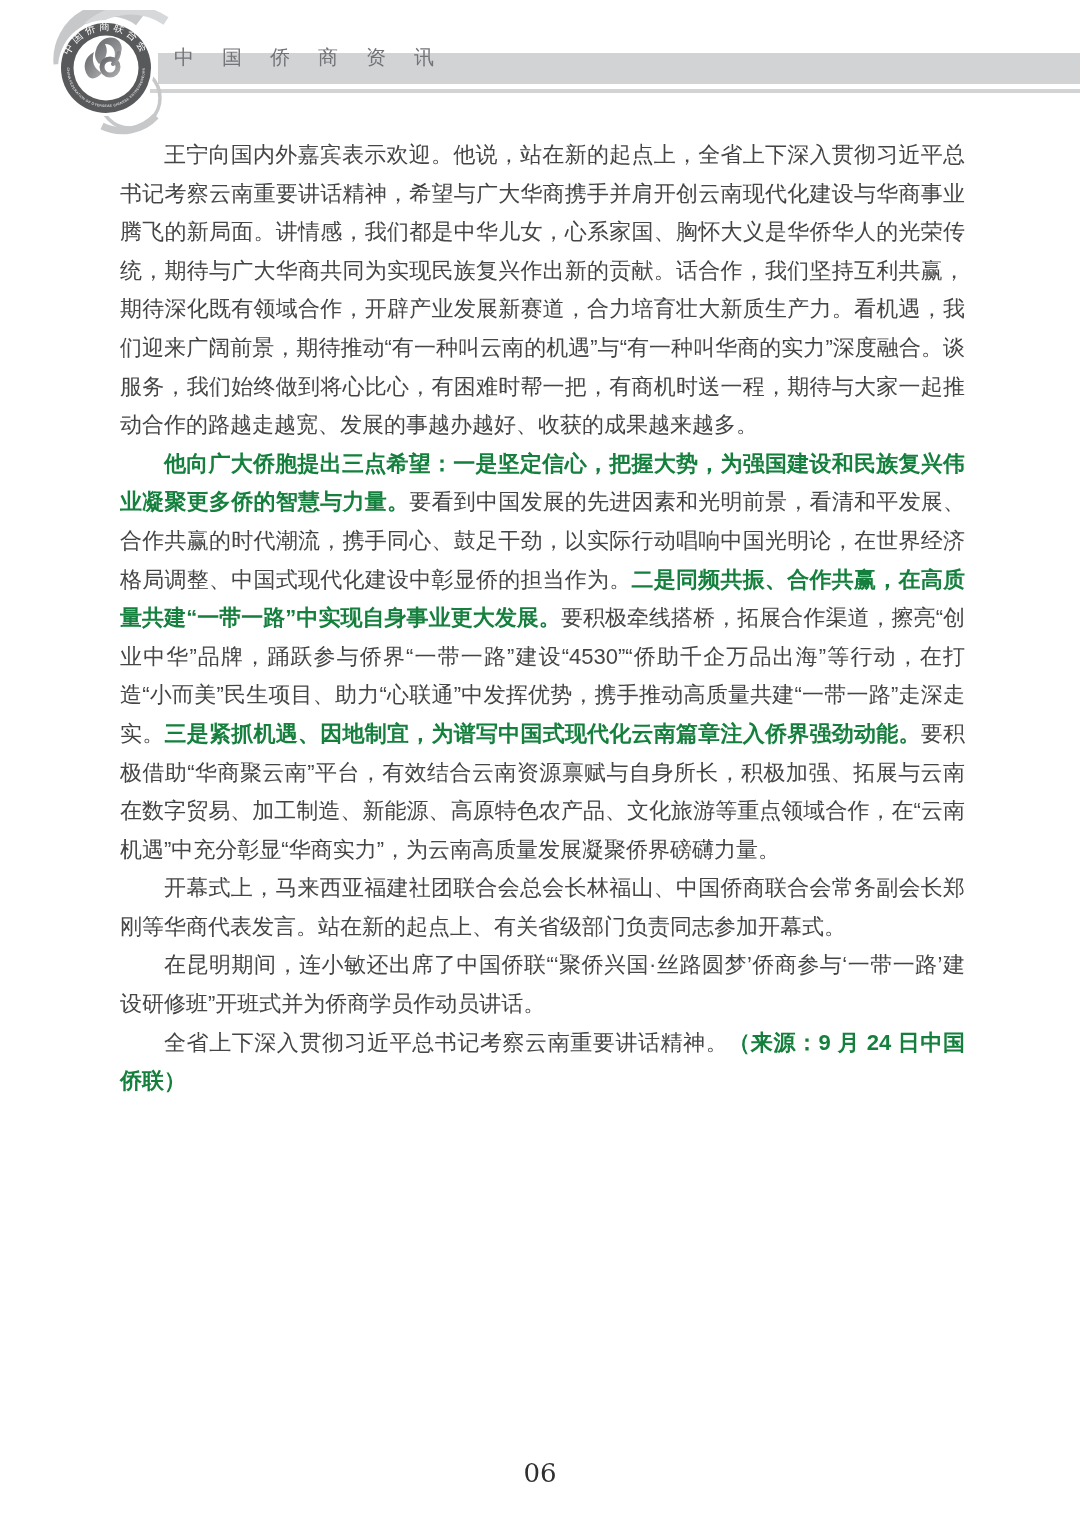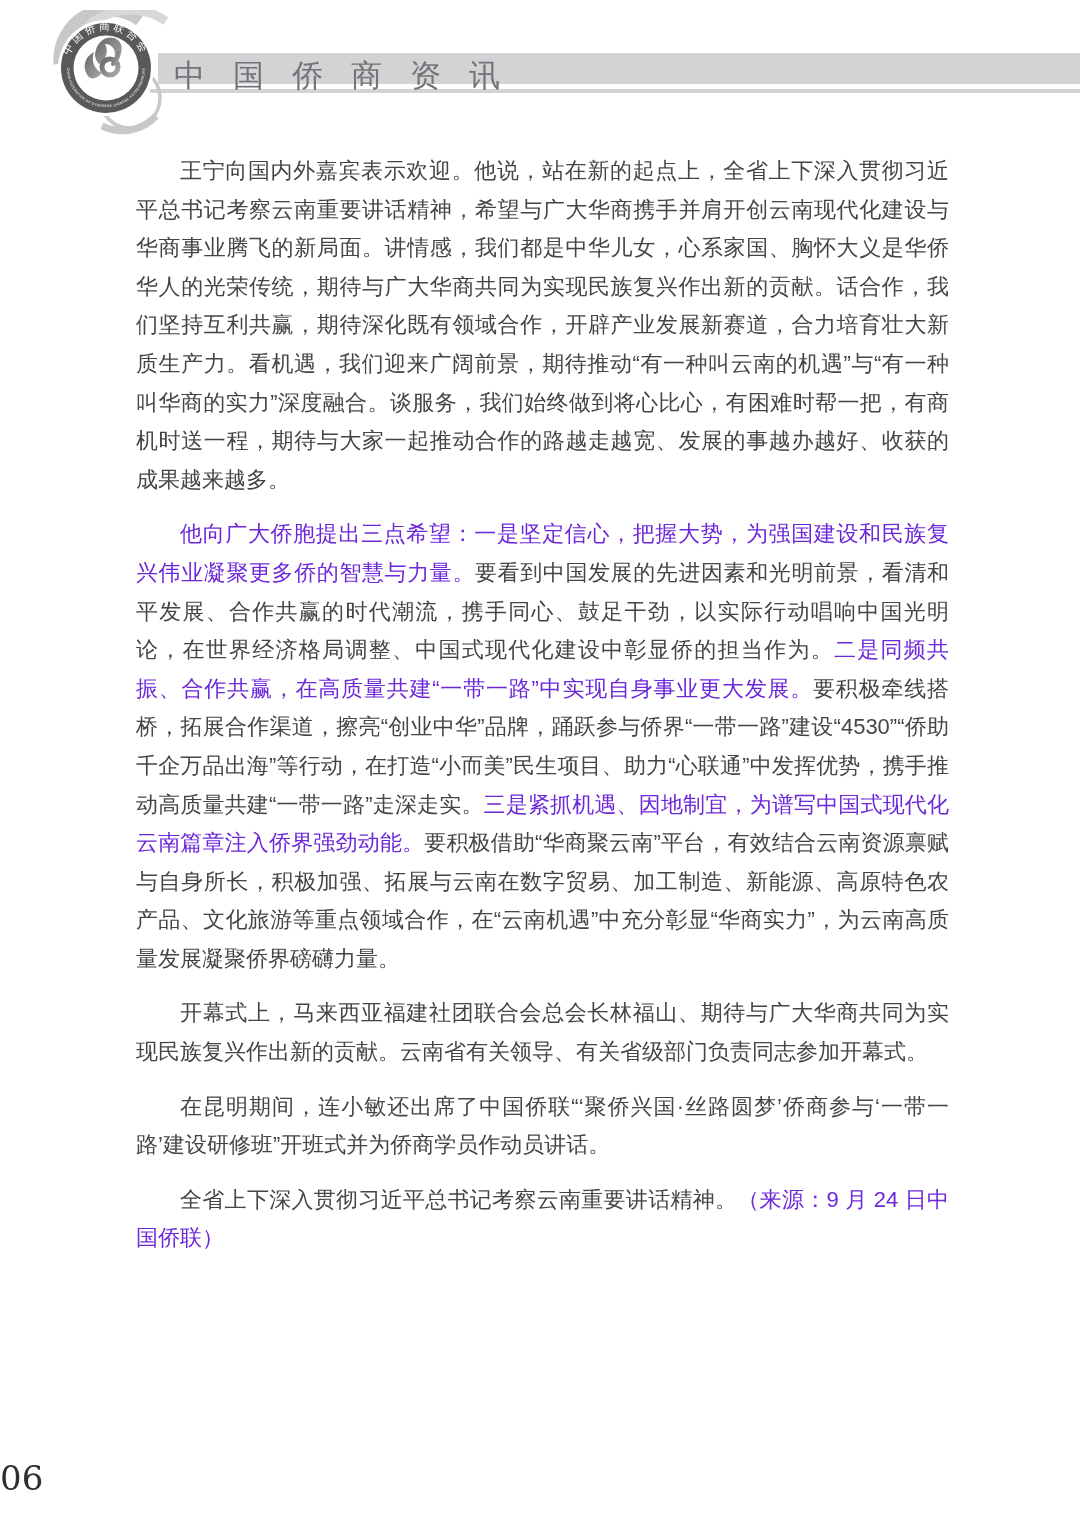--- a/index.html
+++ b/index.html
@@ -13,45 +13,46 @@
   
   .header-bar{
     position:absolute;left:158px;right:0;top:53px;height:31px;
     background:#d2d3d5;
   }
   .header-rule{
     position:absolute;left:150px;right:0;top:89px;height:4px;
     background:#d2d3d5;
   }
   .masthead{
-    position:absolute;left:174px;top:64px;
-    font-size:31px;line-height:23px;
+    position:absolute;left:174px;top:46px;
+    font-size:20px;line-height:23px;
     letter-spacing:28px;
     color:#737477;
     white-space:nowrap;
   }
   .logo-svg{position:absolute;left:44px;top:10px;width:152px;height:128px;}
   
   .article{
     position:absolute;left:120px;top:136px;width:845px;
     font-size:22px;line-height:38.6px;
     color:#454545;
     text-align:justify;
   }
   .article p{
-    margin:16px;padding:0;
+    margin:0;padding:0;
     text-indent:2em;
     text-align-last:left;
   }
-  .article span.b{font-weight:400;color:#6d28d9;}
+  .article span.b{font-weight:700;color:#15803d;}
   
   .page-number{
     position:absolute;left:0;right:0;top:1458px;
+    text-align:center;
     font-family:"DejaVu Serif",serif;
-    font-size:34px;color:#2f2f2f;
+    font-size:26px;color:#2f2f2f;
   }
 </style>
 </head>
 <body>
 
 <div class="page">
 
   <div class="header-bar"></div>
   <div class="header-rule"></div>
   <div class="masthead">中国侨商资讯</div>
@@ -89,20 +90,20 @@
         <path d="M52,40 C55,28 68,24 75,31 C80,37 78,46 70,50 C73,41 69,34 61,34 C65,41 62,50 55,54 C51,49 50,45 52,40 Z" fill="url(#g1)"></path>
         <circle cx="66" cy="57" r="8" fill="none" stroke="url(#g1)" stroke-width="5"></circle>
         <path d="M75,43 C74,48 71,52 69,54" fill="none" stroke="url(#g1)" stroke-width="4" stroke-linecap="round"></path>
       </g>
     </g>
   </svg>
 
   <div class="article">
       <p><span>王宁向国内外嘉宾表示欢迎。他说，站在新的起点上，全省上下深入贯彻习近平总书记考察云南重要讲话精神，希望与广大华商携手并肩开创云南现代化建设与华商事业腾飞的新局面。讲情感，我们都是中华儿女，心系家国、胸怀大义是华侨华人的光荣传统，期待与广大华商共同为实现民族复兴作出新的贡献。话合作，我们坚持互利共赢，期待深化既有领域合作，开辟产业发展新赛道，合力培育壮大新质生产力。看机遇，我们迎来广阔前景，期待推动“有一种叫云南的机遇”与“有一种叫华商的实力”深度融合。谈服务，我们始终做到将心比心，有困难时帮一把，有商机时送一程，期待与大家一起推动合作的路越走越宽、发展的事越办越好、收获的成果越来越多。</span></p>
       <p><span class="b">他向广大侨胞提出三点希望：一是坚定信心，把握大势，为强国建设和民族复兴伟业凝聚更多侨的智慧与力量。</span><span>要看到中国发展的先进因素和光明前景，看清和平发展、合作共赢的时代潮流，携手同心、鼓足干劲，以实际行动唱响中国光明论，在世界经济格局调整、中国式现代化建设中彰显侨的担当作为。</span><span class="b">二是同频共振、合作共赢，在高质量共建“一带一路”中实现自身事业更大发展。</span><span>要积极牵线搭桥，拓展合作渠道，擦亮“创业中华”品牌，踊跃参与侨界“一带一路”建设“4530”“侨助千企万品出海”等行动，在打造“小而美”民生项目、助力“心联通”中发挥优势，携手推动高质量共建“一带一路”走深走实。</span><span class="b">三是紧抓机遇、因地制宜，为谱写中国式现代化云南篇章注入侨界强劲动能。</span><span>要积极借助“华商聚云南”平台，有效结合云南资源禀赋与自身所长，积极加强、拓展与云南在数字贸易、加工制造、新能源、高原特色农产品、文化旅游等重点领域合作，在“云南机遇”中充分彰显“华商实力”，为云南高质量发展凝聚侨界磅礴力量。</span></p>
-      <p><span>开幕式上，马来西亚福建社团联合会总会长林福山、期待与广大华商共同为实现民族复兴作出新的贡献。云南省有关领导、有关省级部门负责同志参加开幕式。</span></p>
+      <p><span>开幕式上，马来西亚福建社团联合会总会长林福山、中国侨商联合会常务副会长郑刚等华商代表发言。站在新的起点上、有关省级部门负责同志参加开幕式。</span></p>
       <p><span>在昆明期间，连小敏还出席了中国侨联“‘聚侨兴国·丝路圆梦’侨商参与‘一带一路’建设研修班”开班式并为侨商学员作动员讲话。</span></p>
       <p><span>全省上下深入贯彻习近平总书记考察云南重要讲话精神。</span><span class="b">（来源：9 月 24 日中国侨联）</span></p>
     </div>
 
   <div class="page-number">06</div>
 
 </div>
 
 </body></html>

